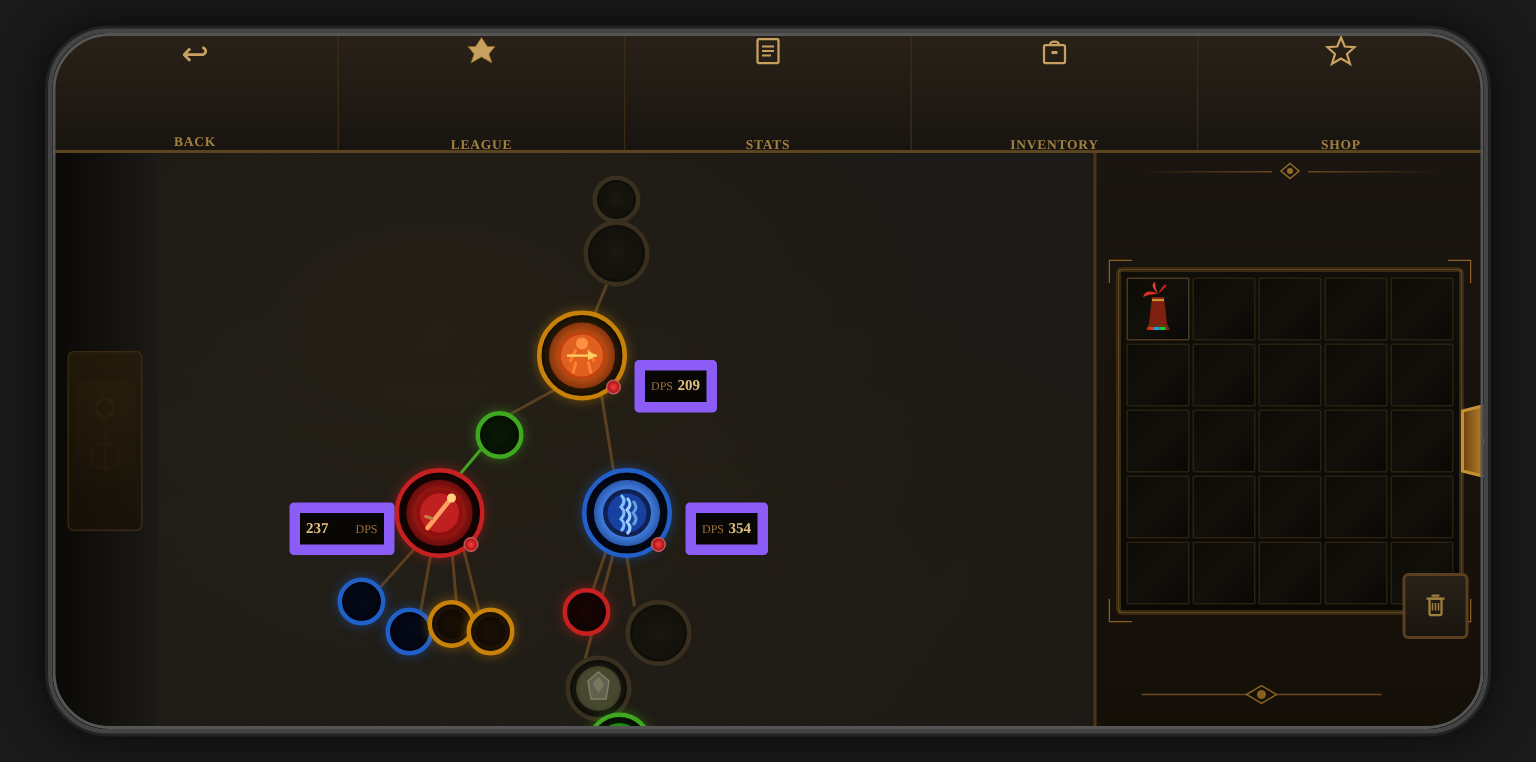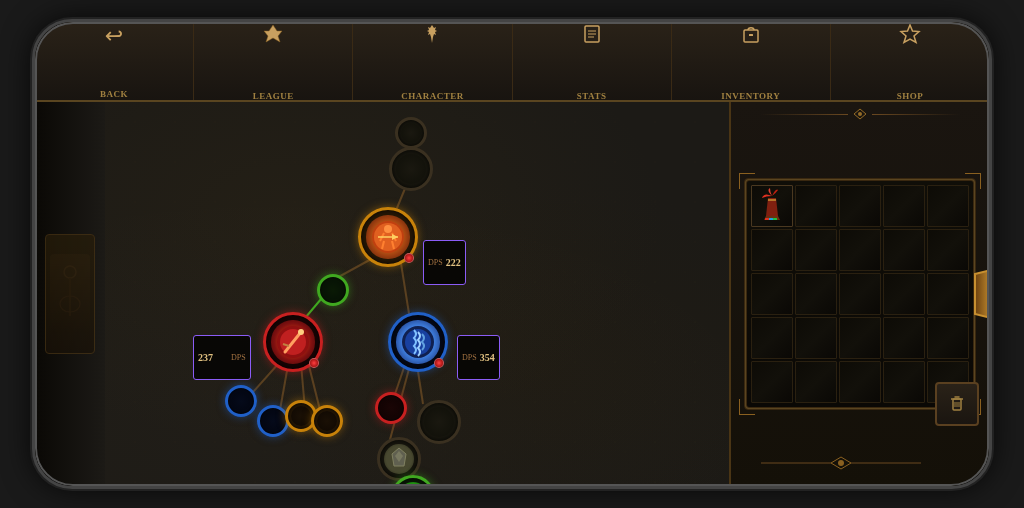--- a/index.html
+++ b/index.html
@@ -260,23 +260,23 @@
     }
 
     .skill-green-gem {
       background: radial-gradient(circle, #60e030 20%, #20a010 60%, #082008);
     }
 
     
     .dps-label {
       position: absolute;
       background: rgba(0,0,0,0.75);
-      border: 1px solid #8b5cf6;
+      border: 7px solid #8b5cf6;
       border-radius: 3px;
-      padding: 16px 4px;
+      padding: 5px 4px;
       font-size: 9px;
       color: #c8a060;
       white-space: nowrap;
       display: flex;
       gap: 3px;
       align-items: center;
     }
 
     .dps-text {
       color: #a07040;
@@ -422,28 +422,20 @@
 
       <div class="nav-item">
         <span class="nav-icon">
           <svg width="22" height="22" viewBox="0 0 22 22" fill="none">
             <path d="M11 2 L7 8 H2 L6 13 L4 19 L11 15 L18 19 L16 13 L20 8 H15 Z" fill="#c8a060" stroke="#8a6020" stroke-width="0.5"></path>
           </svg>
         </span>
         <span class="nav-label">League</span>
       </div>
 
-      <div class="nav-item">
-        <span class="nav-icon">
-          <svg width="22" height="22" viewBox="0 0 22 22">
-            <path d="M11 2 L9 5 L7 4 L8 7 L6 8 L8 9 L7 12 L9 11 L10 14 L11 20 L12 14 L13 11 L15 12 L14 9 L16 8 L14 7 L15 4 L13 5 Z" fill="#c8a060"></path>
-          </svg>
-        </span>
-        <span class="nav-label">Character</span>
-      </div>
 
       <div class="nav-item">
         <span class="nav-icon">
           <svg width="22" height="22" viewBox="0 0 22 22">
             <rect x="4" y="3" width="14" height="16" rx="1" fill="none" stroke="#c8a060" stroke-width="1.5"></rect>
             <line x1="7" y1="8" x2="15" y2="8" stroke="#c8a060" stroke-width="1.2"></line>
             <line x1="7" y1="11" x2="15" y2="11" stroke="#c8a060" stroke-width="1.2"></line>
             <line x1="7" y1="14" x2="13" y2="14" stroke="#c8a060" stroke-width="1.2"></line>
           </svg>
         </span>
@@ -539,21 +531,21 @@
               <line x1="22" y1="22" x2="24" y2="30" stroke="#ff8030" stroke-width="2"></line>
               <line x1="8" y1="18" x2="28" y2="18" stroke="#ffd060" stroke-width="1.5"></line>
               <polygon points="28,18 22,15 22,21" fill="#ffd060"></polygon>
             </svg>
           </div>
           <div class="gem-dot gem-red"></div>
         </div>
 
         <div class="dps-label" style="position:absolute; left:318px; top:138px;">
           <span class="dps-text">DPS</span>
-          <span class="dps-value">222</span>
+          <span class="dps-value">209</span>
         </div>
 
         <div class="skill-node small node-ring-green" style="left: 212px; top: 172px;">
           <div class="node-inner" style="background:radial-gradient(circle,#0a1a05,#051005)"></div>
         </div>
 
         <div class="skill-node large node-ring-red" style="left: 158px; top: 210px;">
           <div class="node-inner skill-slash">
             <svg width="36" height="36" viewBox="0 0 36 36">
               <circle cx="18" cy="18" r="16" fill="#901010"></circle>

